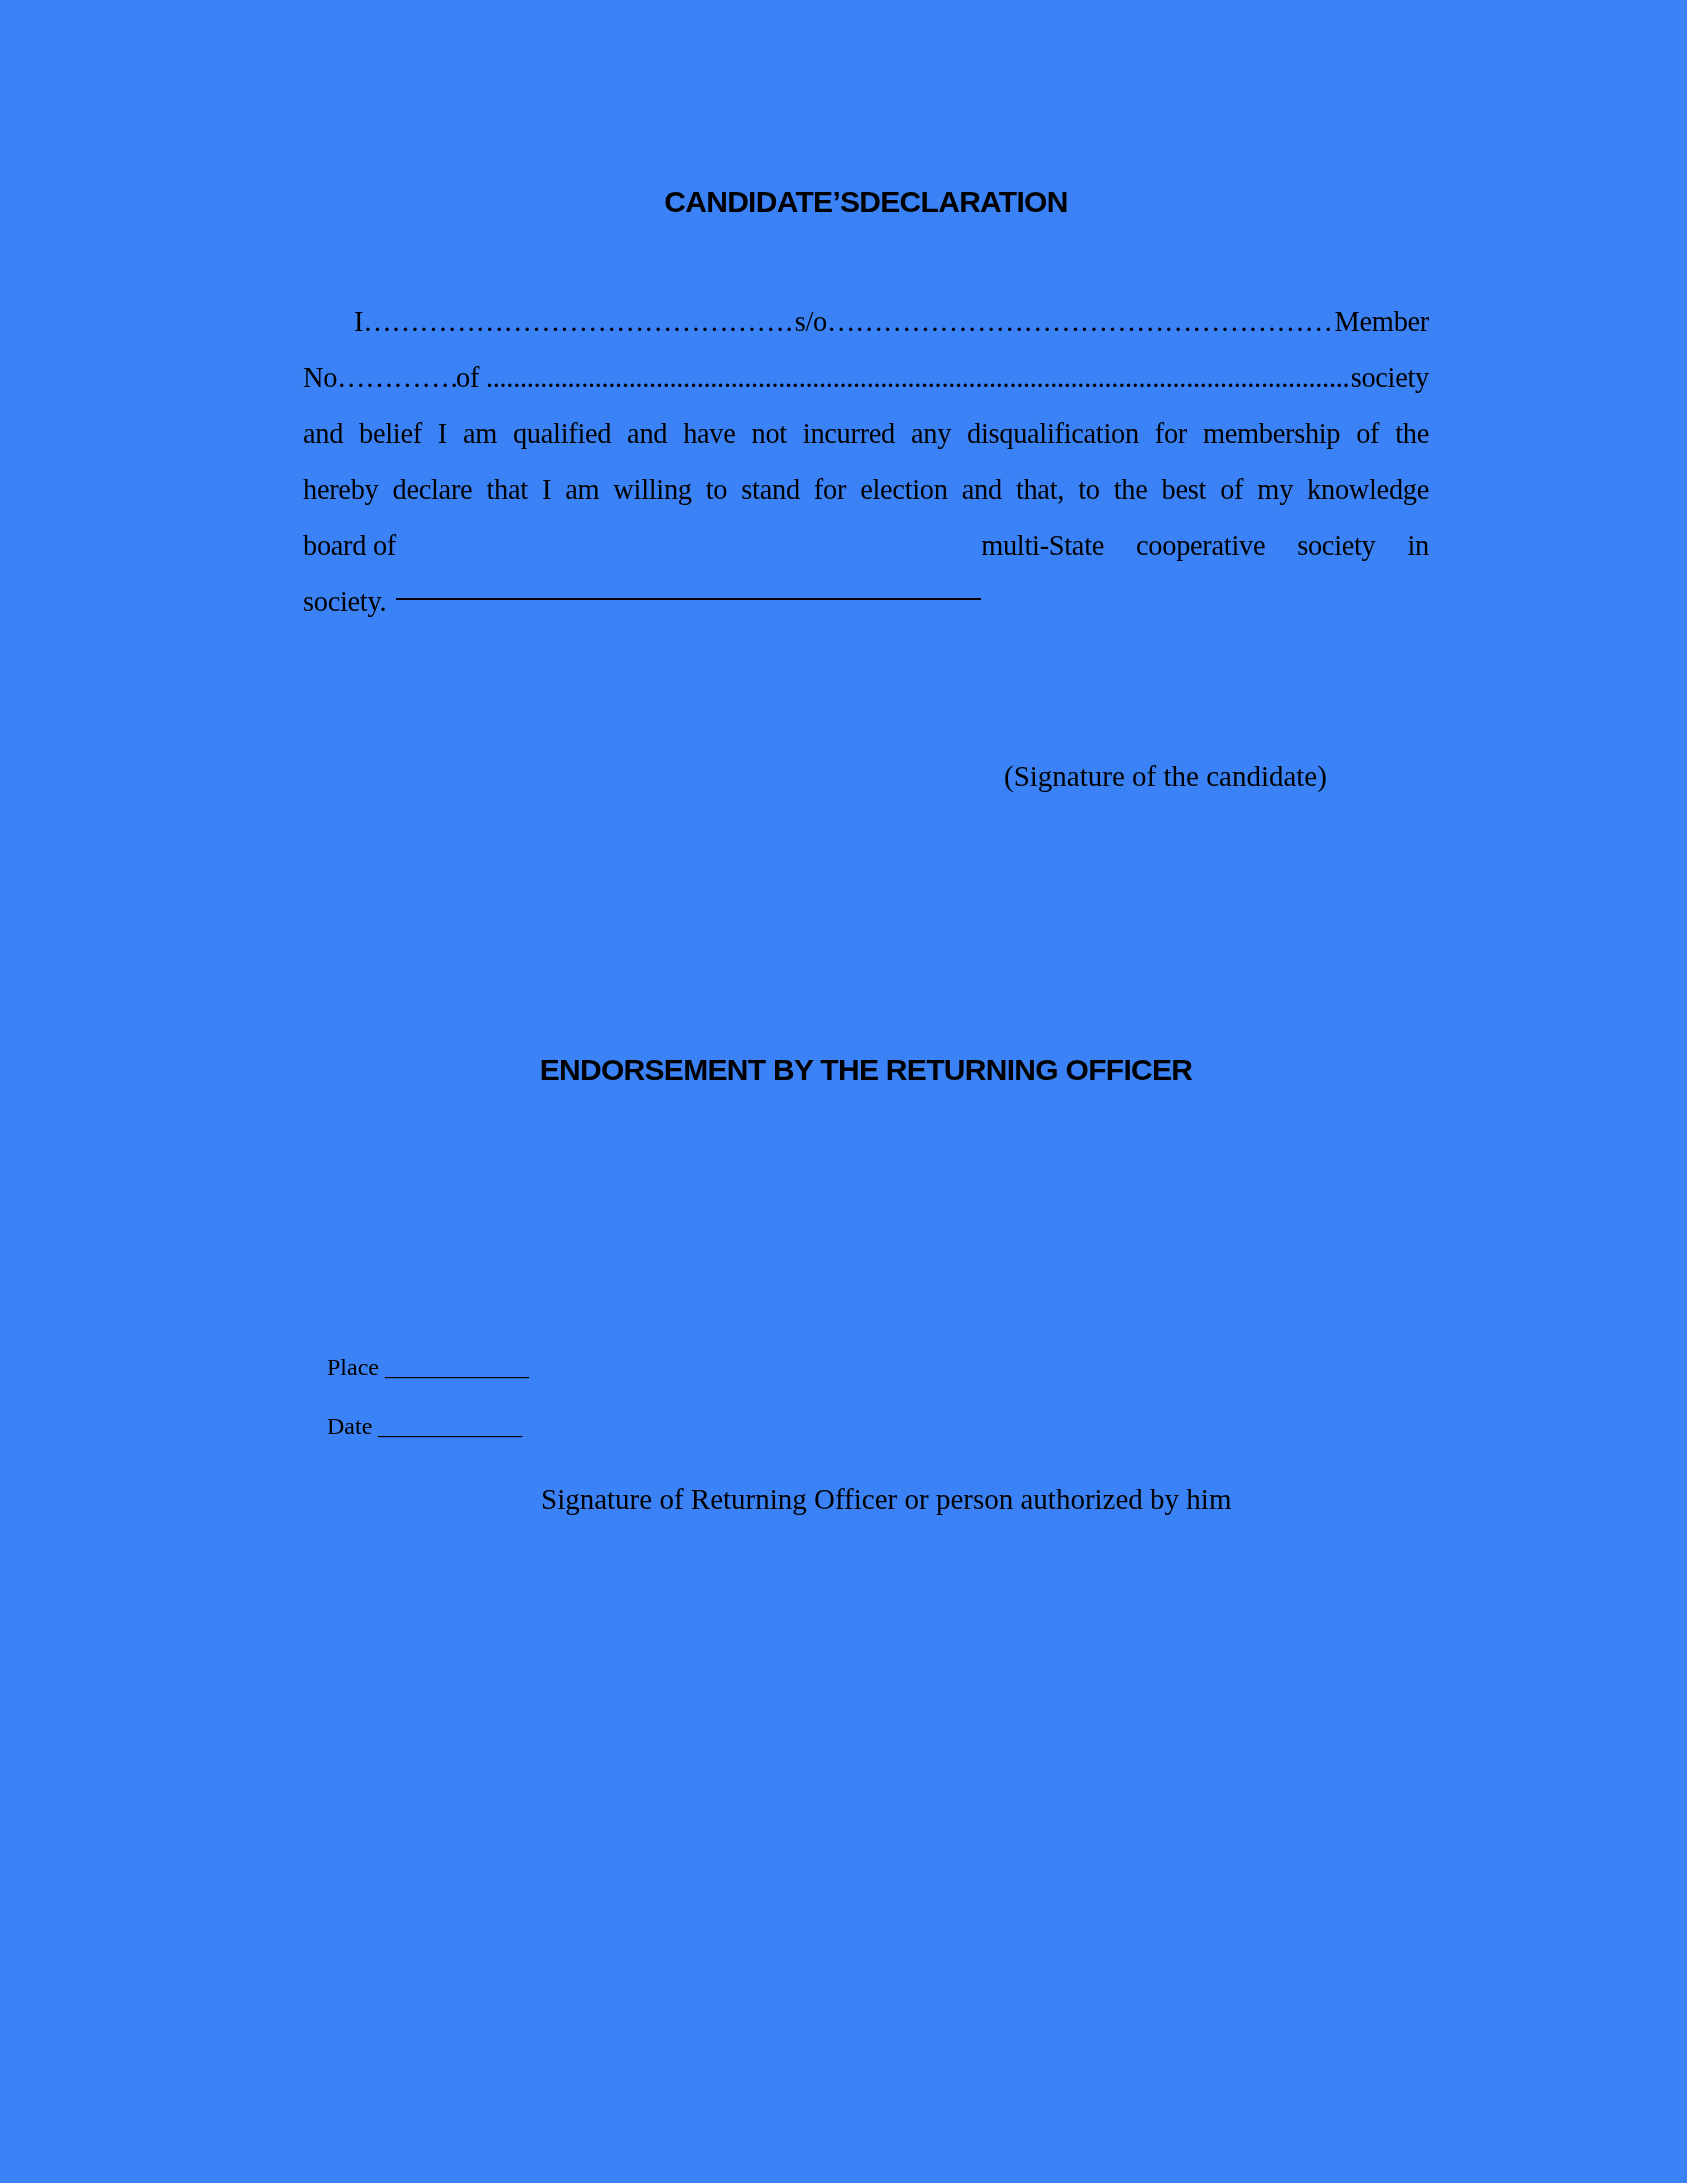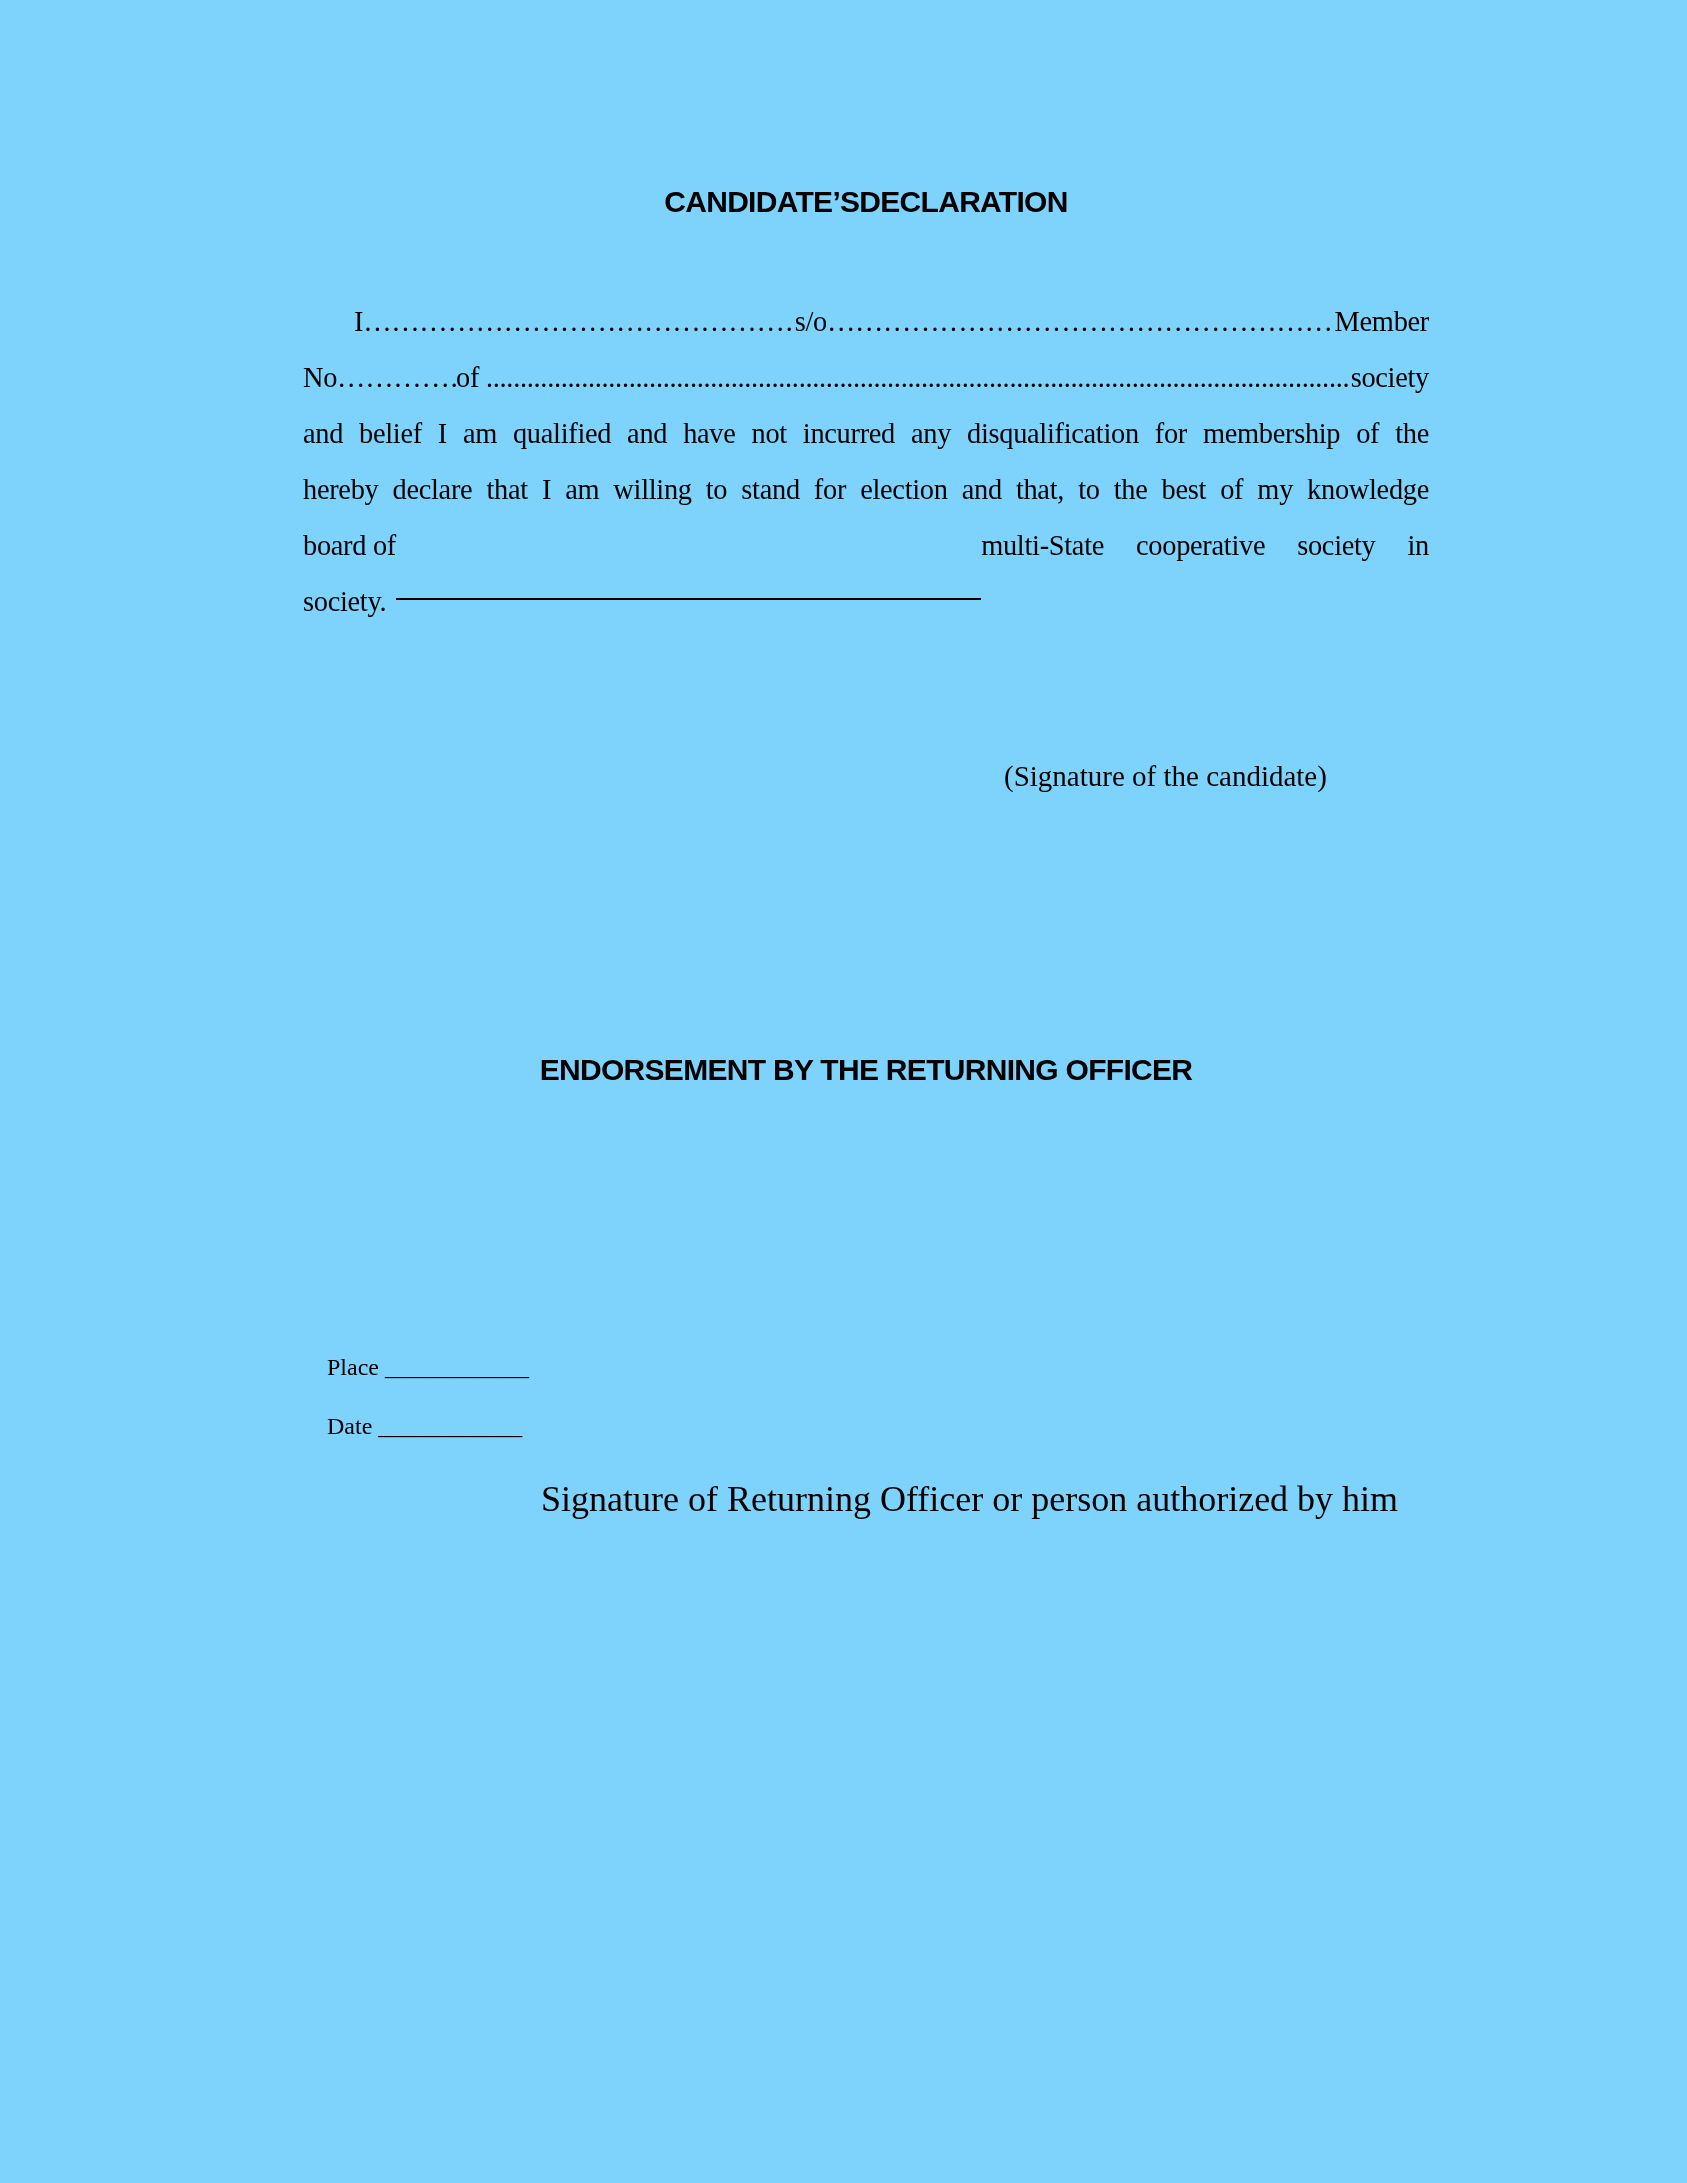--- a/index.html
+++ b/index.html
@@ -4,21 +4,21 @@
 <style>
   html, body {
     margin: 0;
     padding: 0;
     background: #ffffff;
   }
   .page {
     position: relative;
     width: 1687px;
     height: 2183px;
-    background: #7dd3fc;
+    background: #3b82f6;
     color: #000000;
     font-family: "Liberation Serif", serif;
     overflow: hidden;
   }
   .heading {
     position: absolute;
     left: 303px;
     width: 1126px;
     text-align: center;
     font-family: "Liberation Sans", sans-serif;
@@ -105,21 +105,21 @@
     font-size: 24px;
     line-height: 56px;
     white-space: pre;
   }
   .place-line { top: 1283px; }
   .date-line  { top: 1342px; }
   .officer-sig {
     position: absolute;
     left: 541px;
     top: 1471px;
-    font-size: 36px;
+    font-size: 29px;
     line-height: 56px;
     white-space: pre;
   }
 </style>
 </head>
 <body>
 
 <div class="page">
 
   <div class="heading title">CANDIDATE’SDECLARATION</div>

